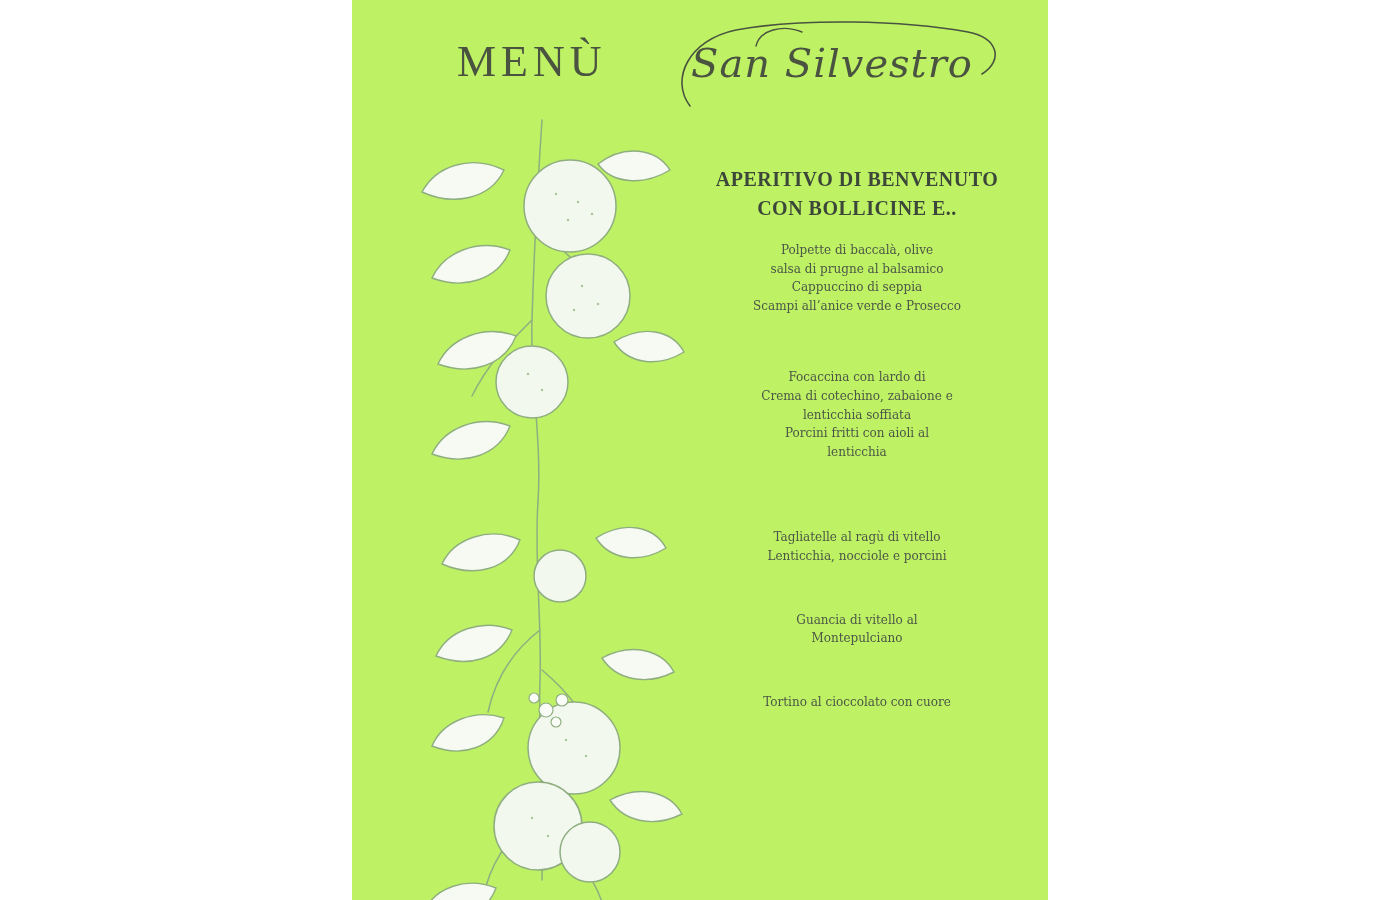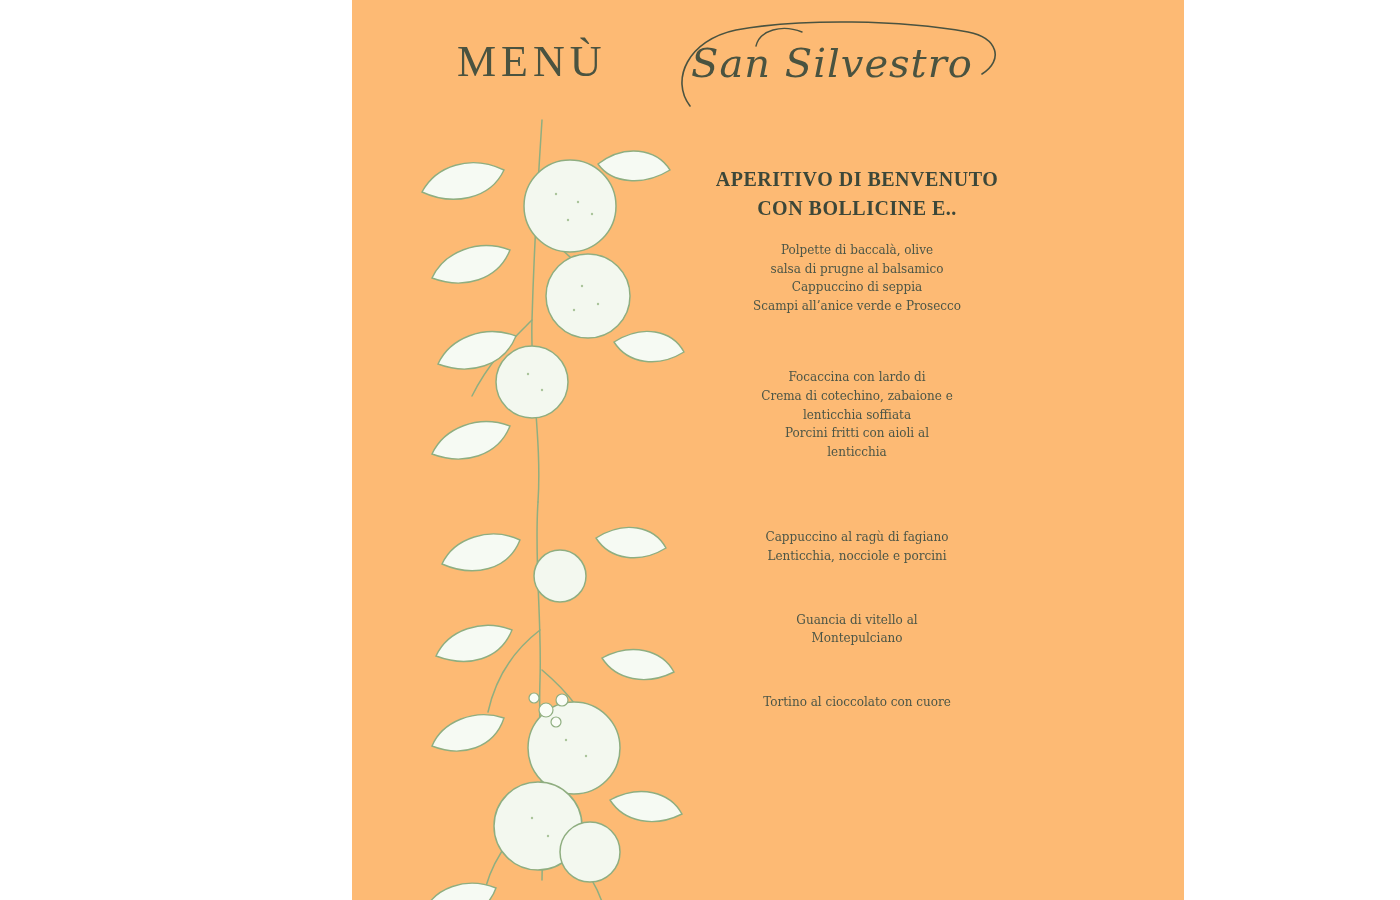--- a/index.html
+++ b/index.html
@@ -17,23 +17,23 @@
     position: relative;
     width: 1400px;
     height: 900px;
     background: #ffffff;
   }
   
   #sheet {
     position: absolute;
     left: 352px;
     top: 0px;
-    width: 832px;
+    width: 696px;
     height: 900px;
-    background: #fdba74;
+    background: #bef264;
     overflow: hidden;
   }
 
   
   .header {
     position: absolute;
     left: 0;
     top: 0;
     width: 696px;
     height: 140px;
@@ -212,21 +212,21 @@
         <div class="dish">Porcini fritti con aioli al</div>
         <div class="dish">lenticchia</div>
       </div>
 
       <div class="gap-sm"></div>
 
 
       <div class="gap-sm"></div>
 
       <div class="section">
-        <div class="dish">Cappuccino al ragù di fagiano</div>
+        <div class="dish">Tagliatelle al ragù di vitello</div>
         <div class="dish">Lenticchia, nocciole e porcini</div>
       </div>
 
       <div class="gap-sm"></div>
 
       <div class="section">
         <div class="dish">Guancia di vitello al</div>
         <div class="dish">Montepulciano</div>
       </div>
 

